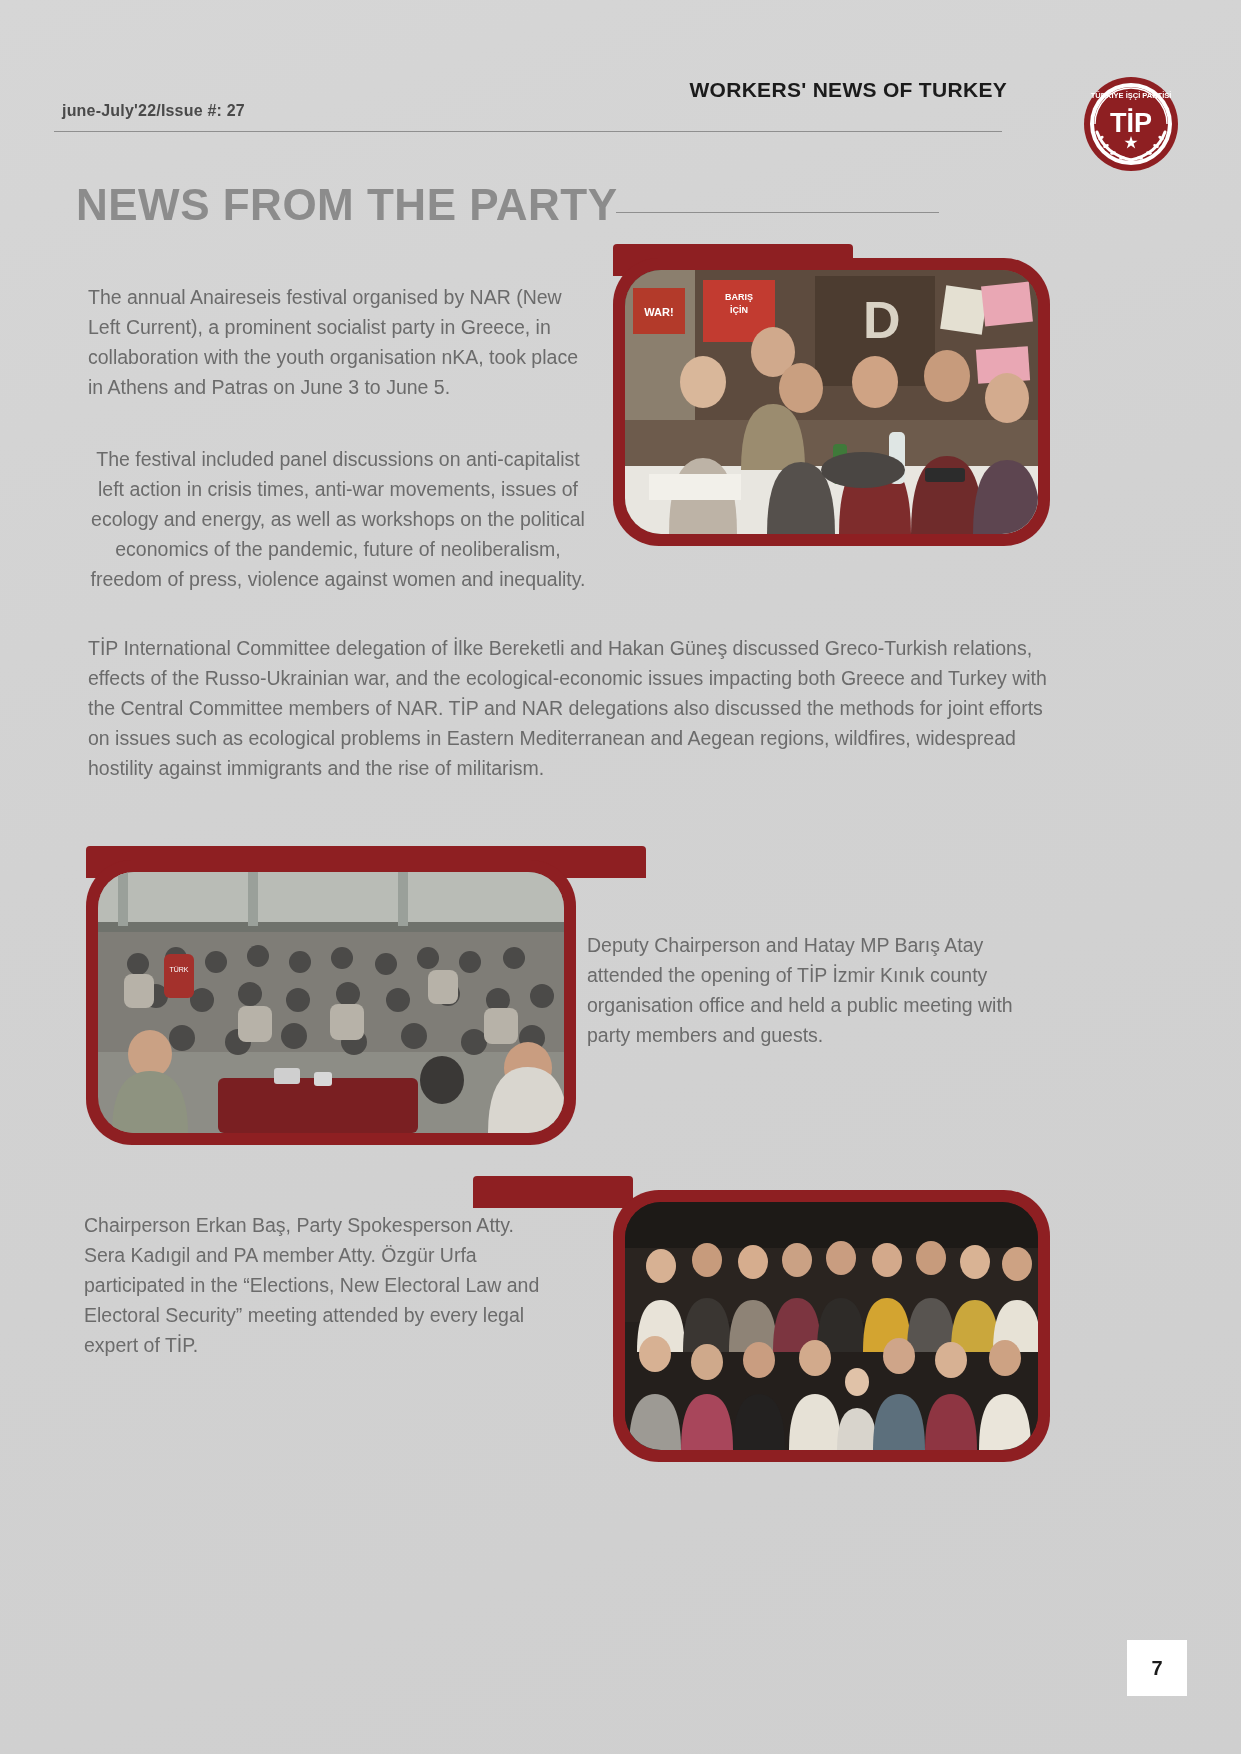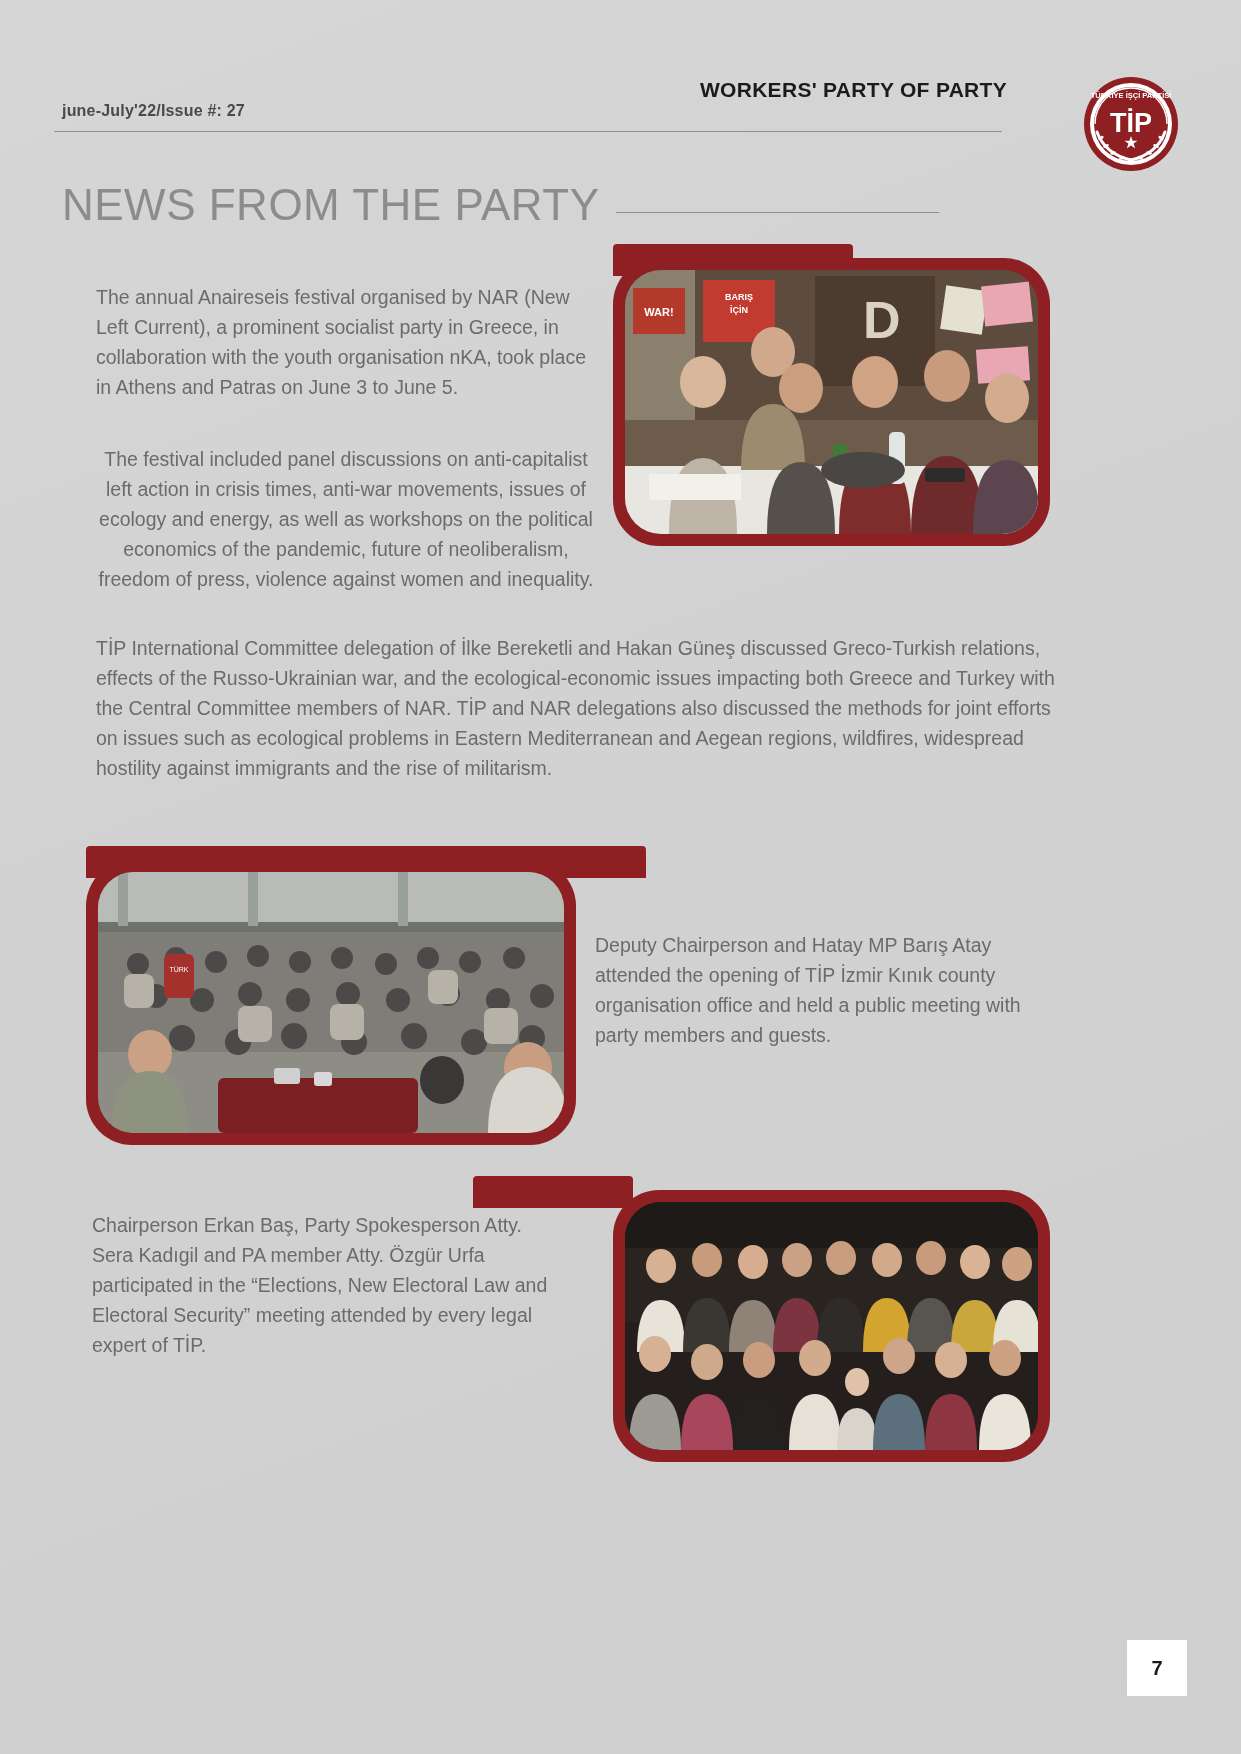--- a/index.html
+++ b/index.html
@@ -64,24 +64,24 @@
     right: 2px;
     top: -8px;
     width: 108px;
     height: 108px;
   }
   .logo svg { display:block; }
 
   
   .page-title {
     position: absolute;
-    left: 62px;
+    left: 76px;
     top: 180px;
     font-size: 44px;
-    font-weight: normal;
+    font-weight: bold;
     color: #8c8c8c;
     letter-spacing: 0.5px;
     white-space: nowrap;
   }
   .title-rule {
     position: absolute;
     left: 616px;
     top: 212px;
     width: 323px;
     border-top: 1px solid #8f8f8f;
@@ -112,21 +112,20 @@
     border-radius: 36px;
     overflow: hidden;
   }
 
   
   .para {
     position: absolute;
     font-size: 19.5px;
     line-height: 30px;
     color: #6b6b6b;
-    margin-left: 8px;
   }
 
   
   .page-num {
     position: absolute;
     right: 54px;
     bottom: 58px;
     width: 60px;
     height: 56px;
     background: #ffffff;
@@ -139,21 +138,21 @@
   }
 </style>
 </head>
 <body>
 
 <div class="page">
 
   <div class="header">
     <div class="header-rule"></div>
     <div class="issue-line">june-July'22/Issue #: 27</div>
-    <div class="org-title">WORKERS' PARTY OF PARTY</div>
+    <div class="org-title">WORKERS' NEWS OF TURKEY</div>
 
     <div class="logo">
       <svg width="108" height="108" viewBox="0 0 108 108">
         <circle cx="54" cy="54" r="47" fill="#8e1f22"></circle>
         <circle cx="54" cy="54" r="41" fill="#ffffff"></circle>
         <circle cx="54" cy="54" r="37" fill="#8e1f22"></circle>
         <path d="M18 54 a36 36 0 0 1 72 0" fill="none" stroke="#ffffff" stroke-width="1.4"></path>
         <text x="54" y="28" text-anchor="middle" font-family="Liberation Sans, sans-serif" font-size="7.5" font-weight="bold" fill="#ffffff">TÜRKİYE İŞÇİ PARTİSİ</text>
         <text x="54" y="62" text-anchor="middle" font-family="Liberation Sans, sans-serif" font-size="27" font-weight="bold" fill="#ffffff">TİP</text>
         <path d="M54 66 l4.2 12.6 -10.7-7.8 h13 l-10.7 7.8 z" fill="#ffffff"></path>

